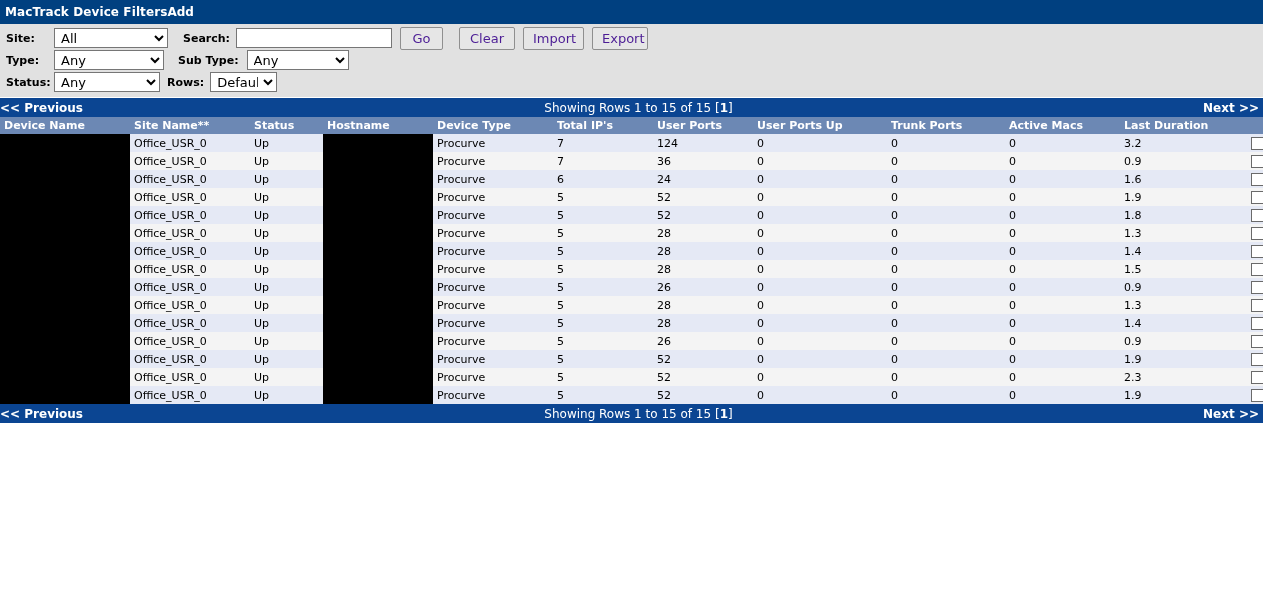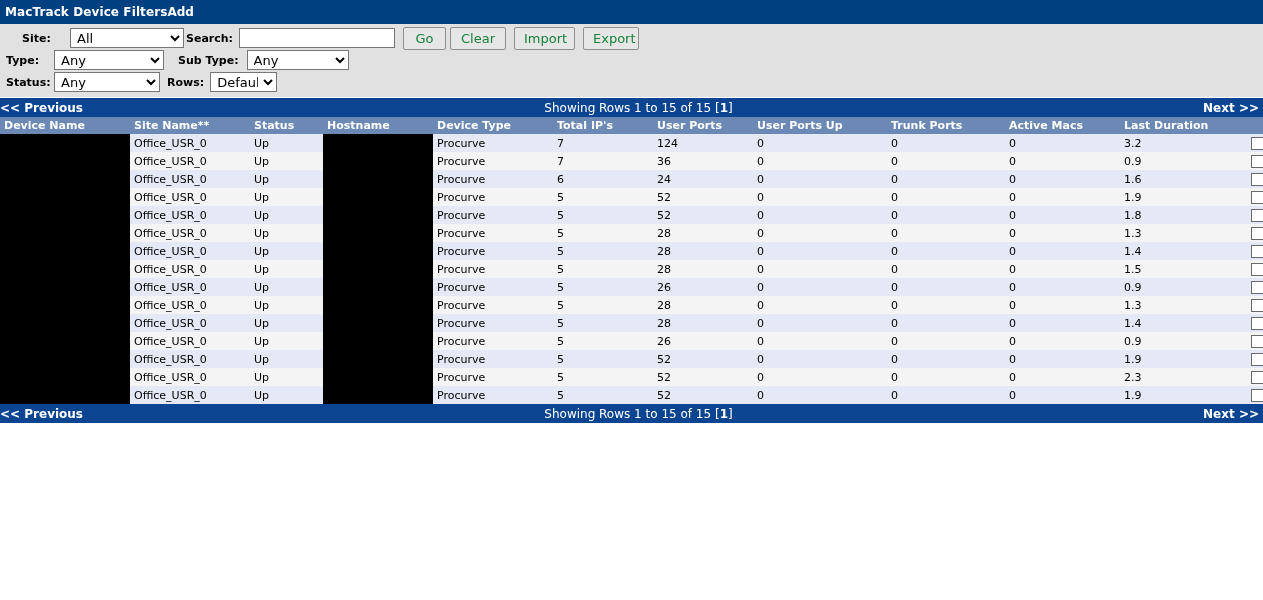--- a/index.html
+++ b/index.html
@@ -77,21 +77,21 @@
     box-sizing: border-box;
     padding: 0 2px;
   }
   button.fbtn {
     font-family: "DejaVu Sans", "Liberation Sans", sans-serif;
     font-size: 13px;
     height: 23px;
     background: #e6e6e6;
     border: 1px solid #8f8f8f;
     border-radius: 2px;
-    color: #15803d;
+    color: #4c1d95;
     cursor: pointer;
     padding: 0 9px;
     box-sizing: border-box;
   }
 
   
   .navbar {
     background: #0b4592;
     color: #ffffff;
     height: 19px;
@@ -178,28 +178,28 @@
 <div id="page">
 
   <div class="titlebar">
     <span class="title">MacTrack Device Filters</span>
     <a class="addlink">Add</a>
   </div>
 
   <div class="filters">
 
     <div class="frow">
-      <span class="flabel" style="width:48px;margin-left:16px;">Site:</span>
+      <span class="flabel" style="width:48px;">Site:</span>
       <select class="fsel" style="width:114px;margin-left:0;">
         <option>All</option>
       </select>
-      <span class="flabel" style="margin-left:2px;text-align:center;">Search:</span>
+      <span class="flabel" style="margin-left:15px;text-align:center;">Search:</span>
       <input class="ftext" style="width: 156px; margin-left: 6px;" type="text" value="">
       <button class="fbtn" style="margin-left:8px;width:43px;">Go</button>
-      <button class="fbtn" style="margin-left:4px;width:56px;">Clear</button>
+      <button class="fbtn" style="margin-left:16px;width:56px;">Clear</button>
       <button class="fbtn" style="margin-left:8px;width:61px;">Import</button>
       <button class="fbtn" style="margin-left:8px;width:56px;">Export</button>
     </div>
 
     <div class="frow">
       <span class="flabel" style="width:48px;">Type:</span>
       <select class="fsel" style="width:110px;">
         <option>Any</option>
       </select>
       <span class="flabel" style="margin-left:14px;">Sub Type:</span>

